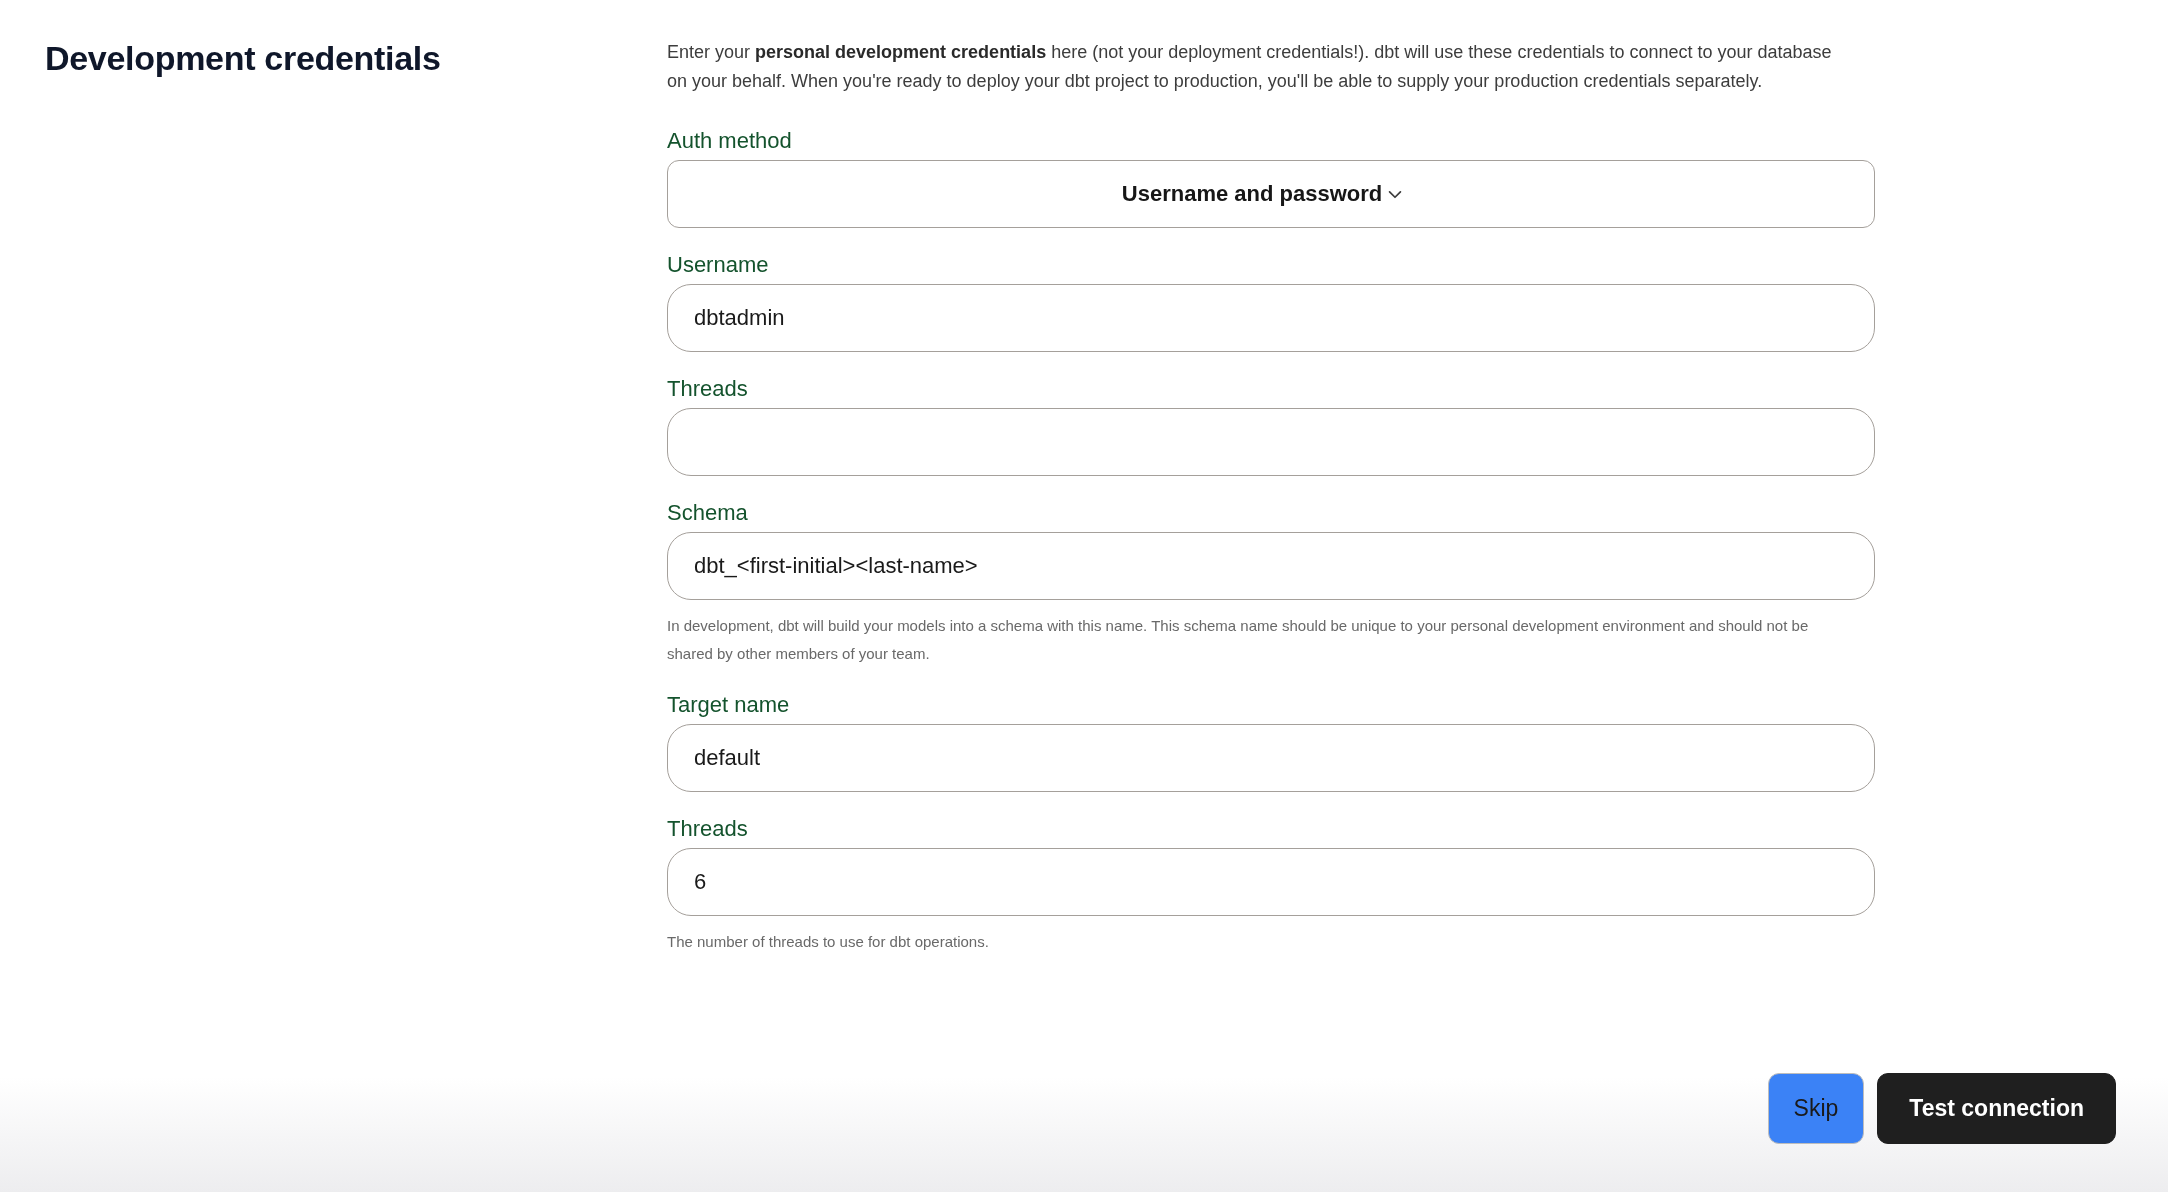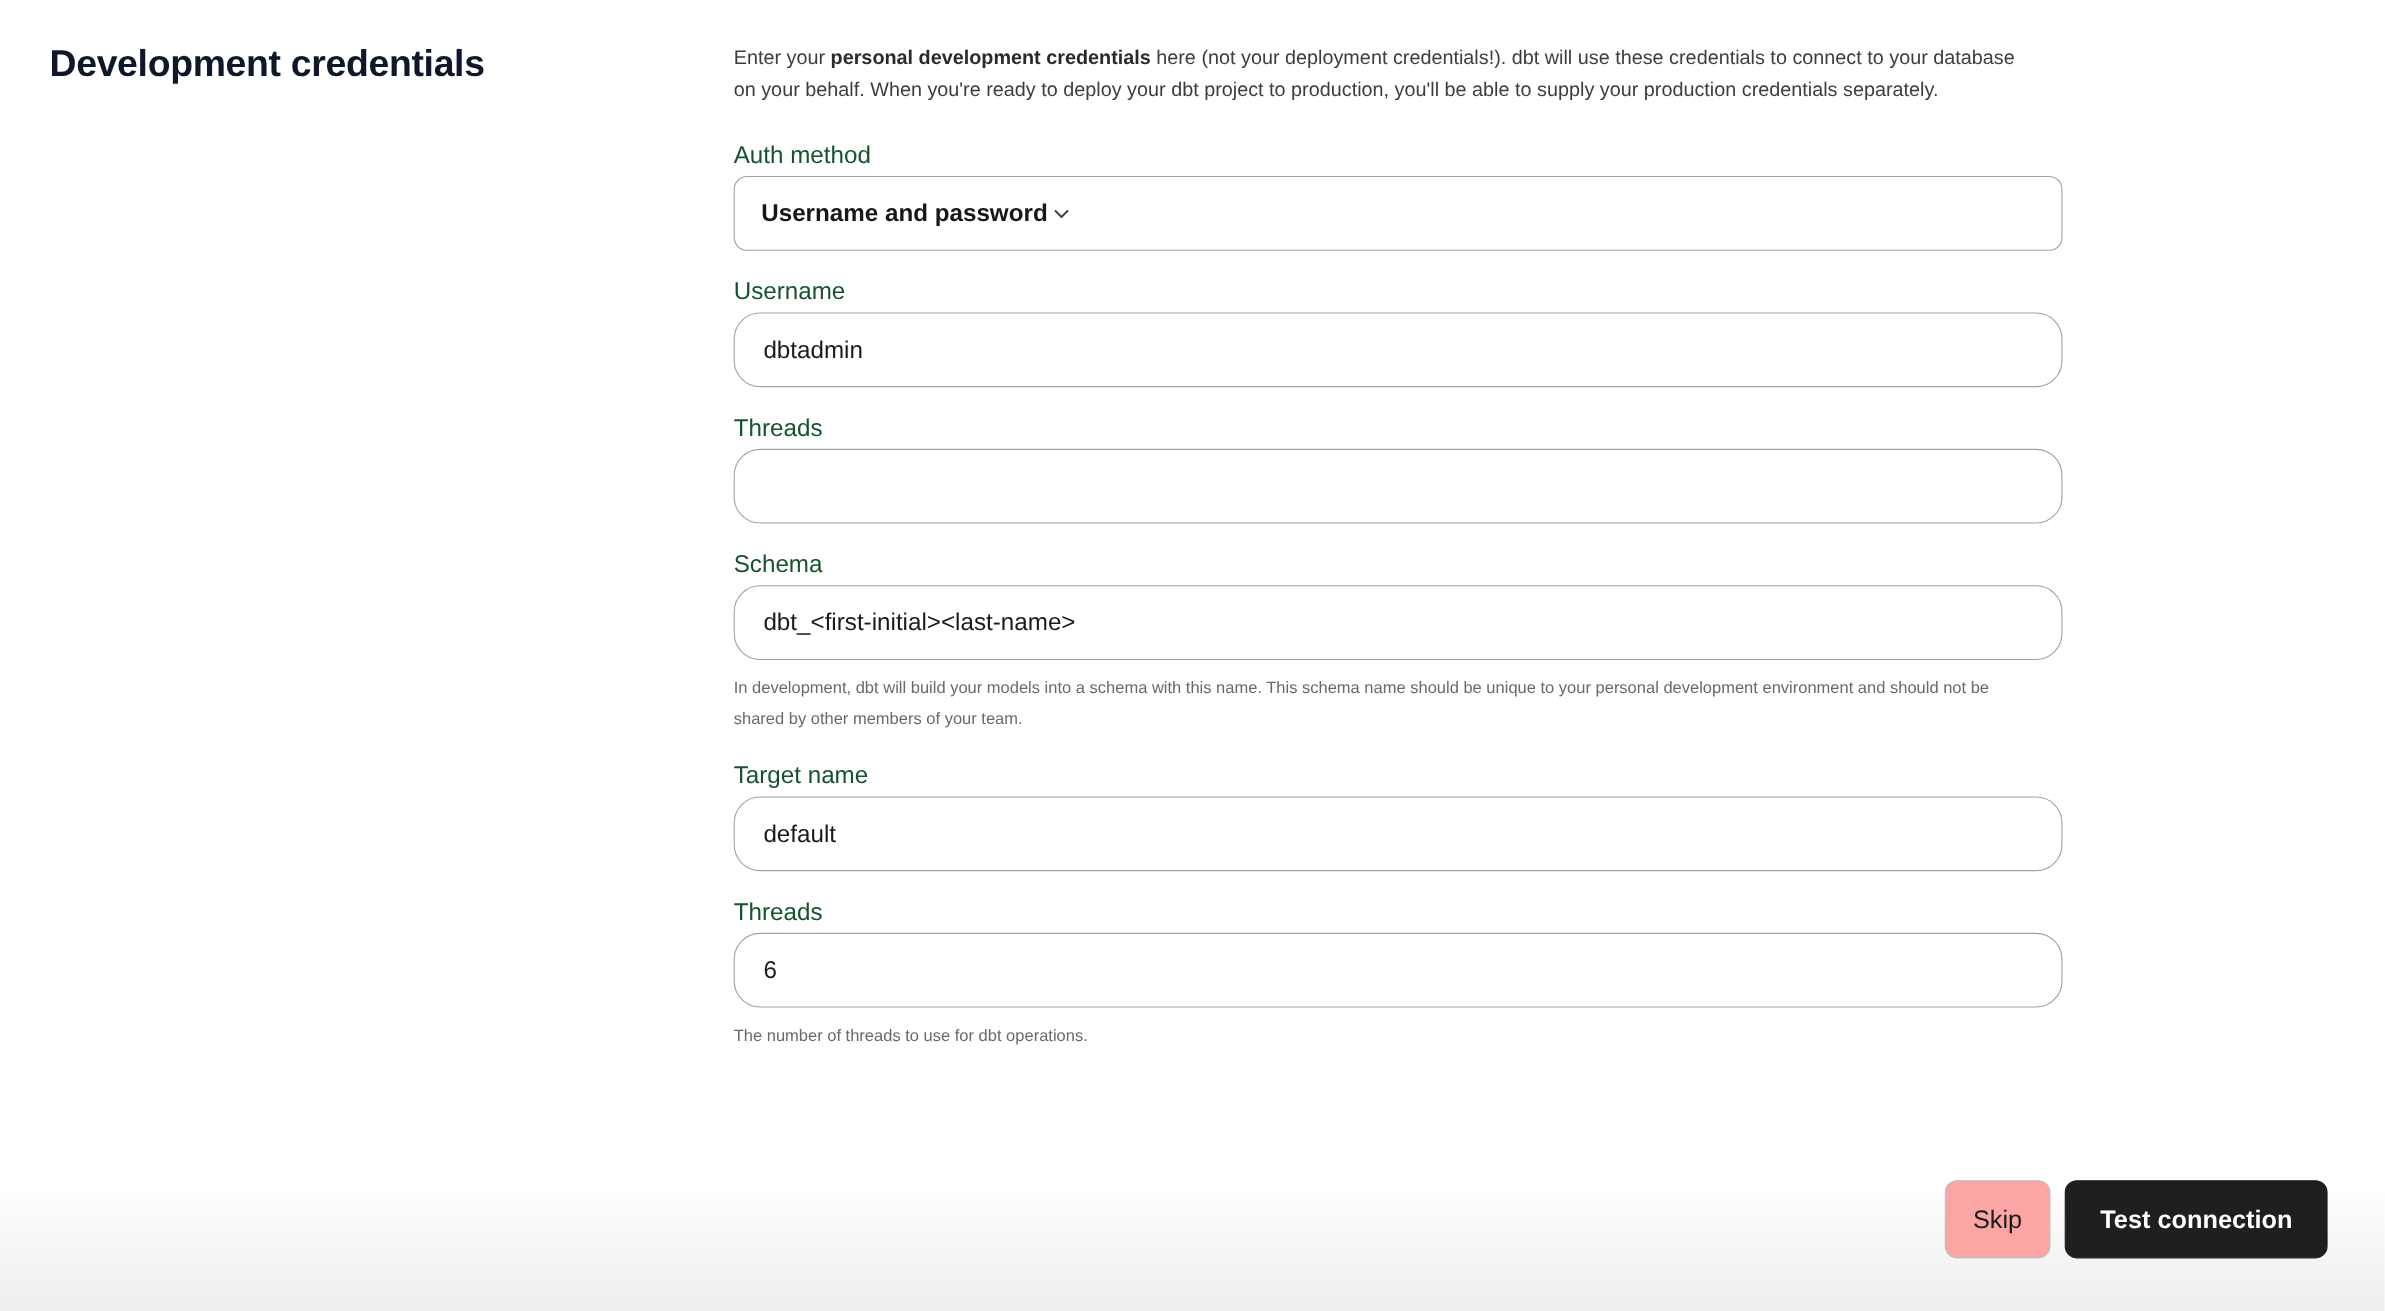--- a/index.html
+++ b/index.html
@@ -67,21 +67,21 @@
     padding: 0 26px;
     font-family: "Liberation Sans", sans-serif;
     font-size: 22px;
     color: #1a1a1a;
     outline: none;
   }
   .select {
     position: relative;
     display: flex;
     align-items: center;
-    justify-content: flex-start;
+    justify-content: center;
     width: 100%;
     height: 68px;
     border: 1.5px solid #a5a09b;
     border-radius: 12px;
     background: #ffffff;
     padding: 0 24px;
     cursor: pointer;
   }
   .select-value {
     font-size: 22px;
@@ -124,21 +124,21 @@
     height: 71px;
     border-radius: 11px;
     font-family: "Liberation Sans", sans-serif;
     font-size: 23px;
     cursor: pointer;
     display: inline-flex;
     align-items: center;
     justify-content: center;
   }
   .btn-skip {
-    background: #fca5a5;
+    background: #3b82f6;
     border: 1.5px solid #bdbdbd;
     color: #1a1a1a;
     font-weight: 500;
     padding: 0 25px;
   }
   .btn-test {
     background: #1f1f1f;
     border: 1.5px solid #1f1f1f;
     color: #ffffff;
     font-weight: 600;

